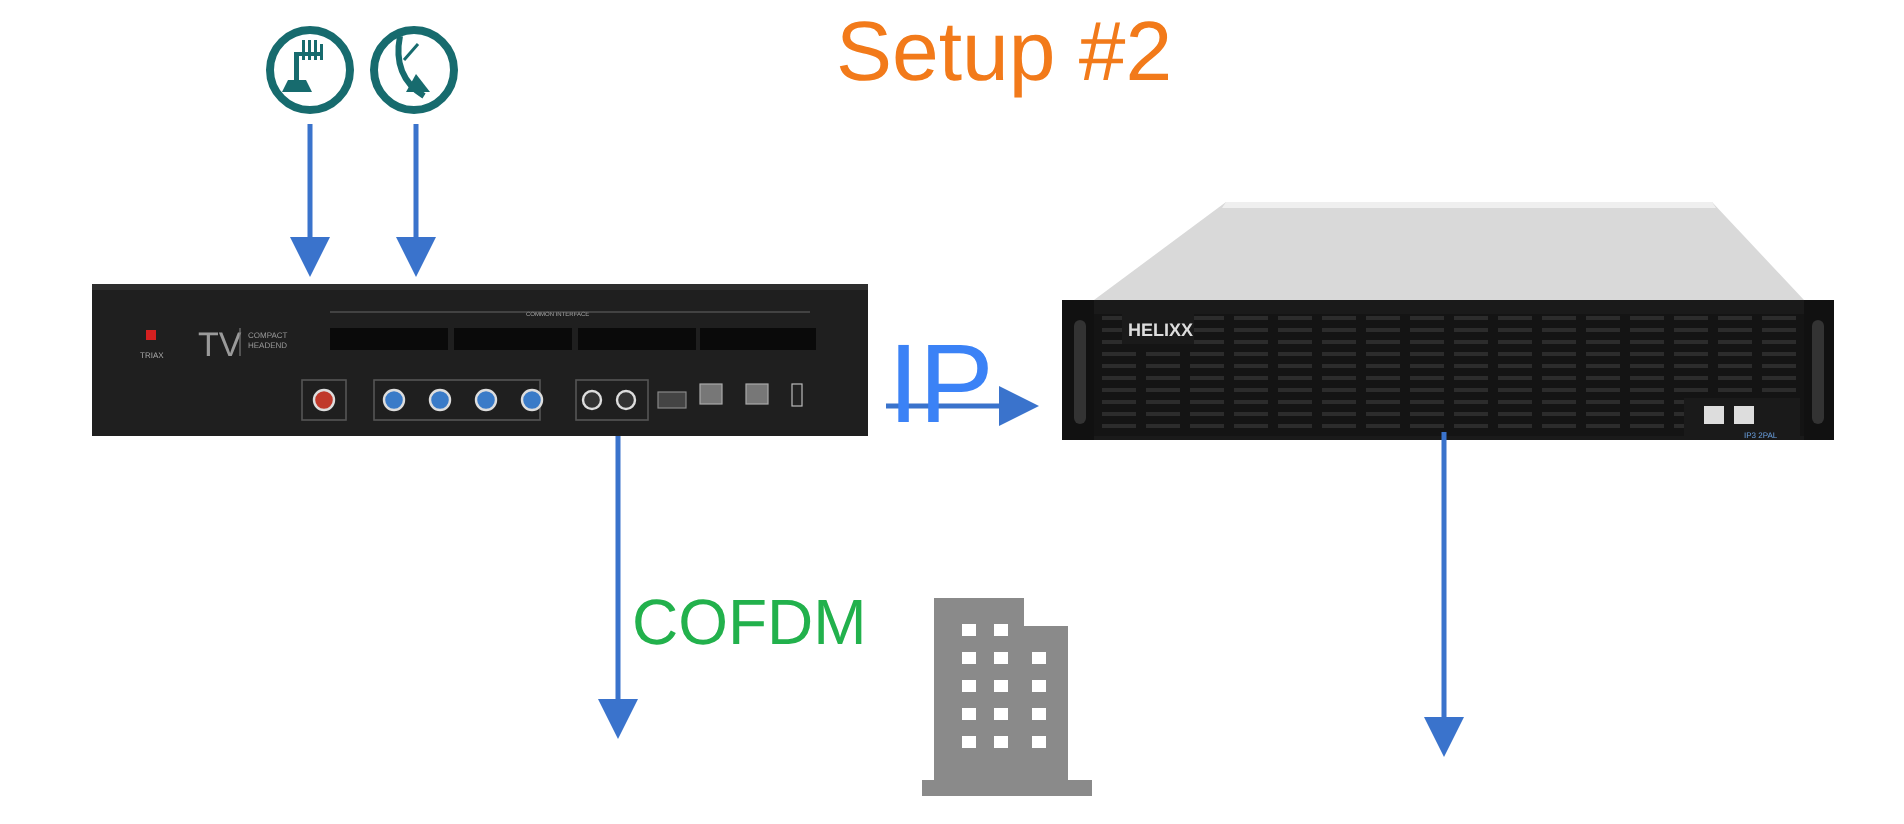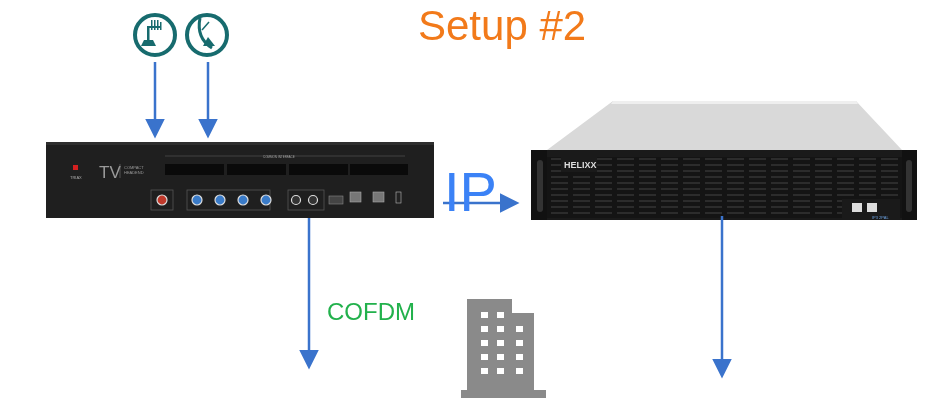--- a/index.html
+++ b/index.html
@@ -1,20 +1,20 @@
 <!DOCTYPE html>
 <html><head>
 <meta charset="utf-8">
 <style>
   html,body{margin:0;padding:0;background:#fff;}
   body{width:952px;height:412px;position:relative;overflow:hidden;font-family:"Liberation Sans",sans-serif;}
   .abs{position:absolute;}
   #title{left:418px;top:2px;font-size:42px;color:#f27a1a;}
   #ip-label{left:444px;top:143px;font-size:56px;color:#3b82f6;line-height:1;margin-top:21px;}
-  .green{color:#22b14c;font-size:24px;text-align:center;line-height:33px;}
+  .green{color:#22b14c;font-size:32px;text-align:center;line-height:33px;}
   #cofdm{left:316px;top:295px;width:110px;}
   #pal{left:588px;top:292px;width:130px;}
   svg{position:absolute;left:0;top:0;}
   .lbl{font-family:"Liberation Sans",sans-serif;}
 </style>
 </head>
 <body>
 
 <div id="title" class="abs">Setup #2</div>
 

